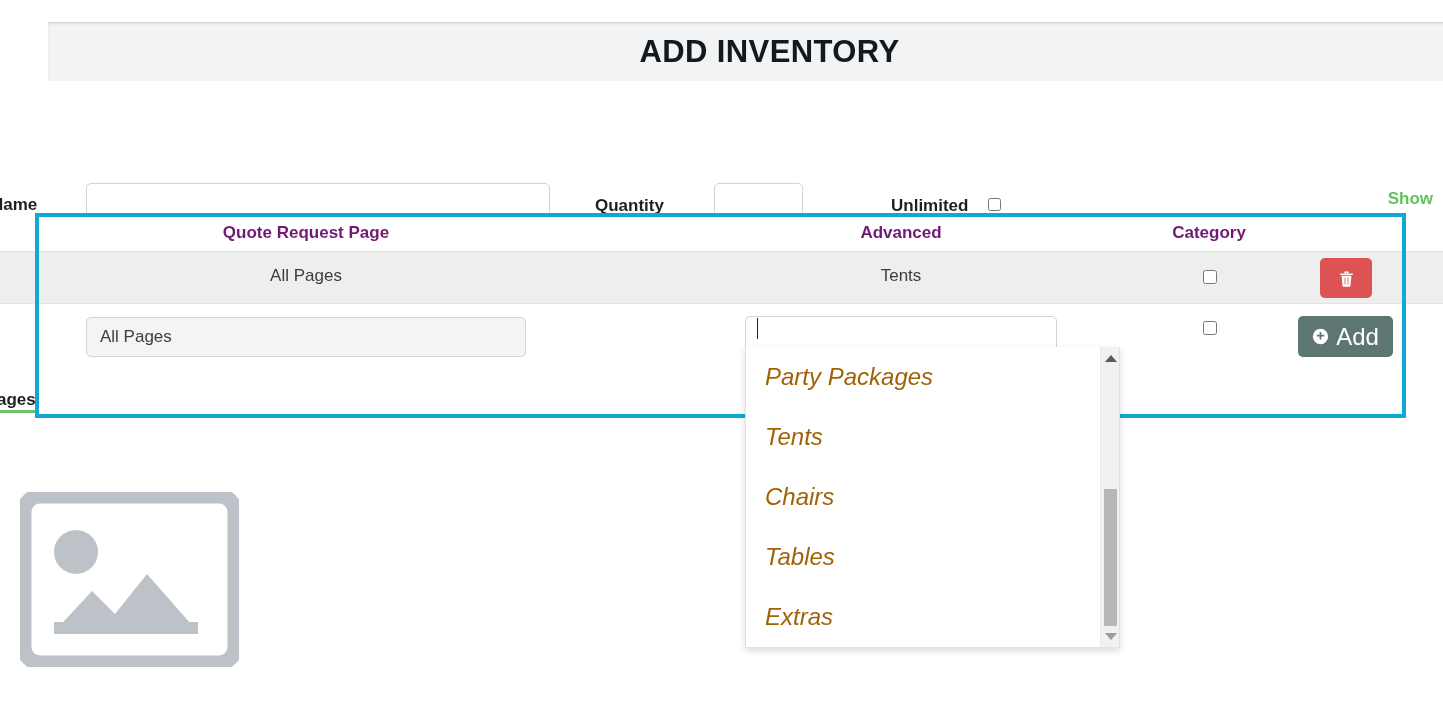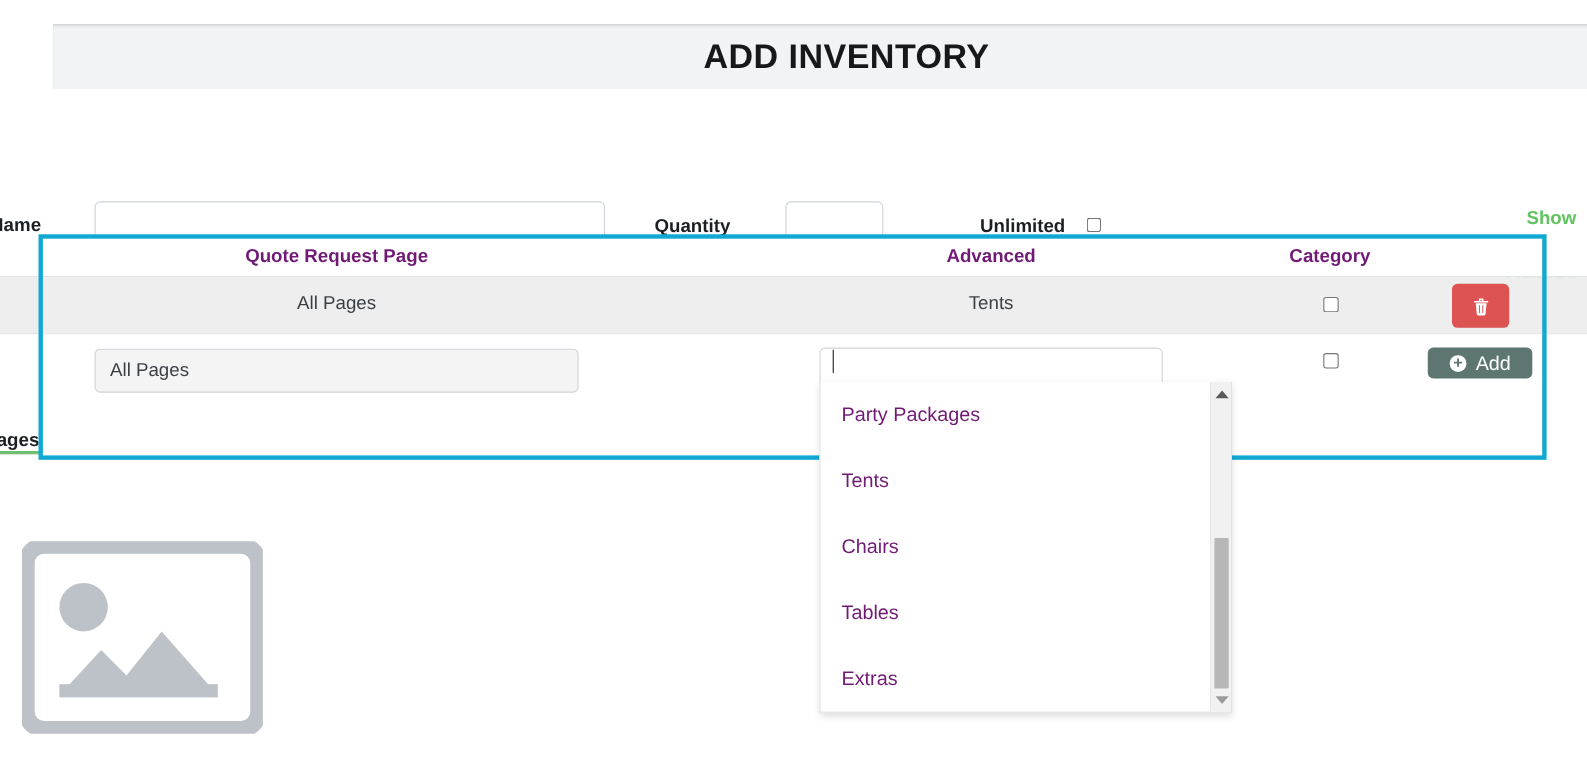--- a/index.html
+++ b/index.html
@@ -216,27 +216,27 @@
   .cbox-new {
     position: absolute;
     left: 1203px; top: 17px;
     width: 14px; height: 14px;
     margin: 0;
     cursor: pointer;
   }
   .btn-add {
     position: absolute;
     left: 1298px; top: 12px;
-    width: 95px; height: 28px;
+    width: 95px; height: 41px;
     background: #5d7672;
     border: none;
     border-radius: 5px;
     color: #ffffff;
     font-family: "Liberation Sans", sans-serif;
-    font-size: 18px;
+    font-size: 24px;
     cursor: pointer;
     display: flex;
     align-items: center;
     justify-content: center;
     gap: 7px;
   }
   .btn-add svg { width: 17px; height: 17px; flex: none; }
 
   
   .dropdown {
@@ -253,25 +253,26 @@
   .dd-list {
     position: absolute;
     left: 0; top: 0;
     width: 355px;
     height: 301px;
   }
   .dd-item {
     height: 60px;
     line-height: 60px;
     padding-left: 19px;
-    font-size: 18px;
-    color: #701a75;
+    font-size: 24px;
+    color: #a16207;
     cursor: pointer;
     white-space: nowrap;
     overflow: hidden;
+    font-style: italic;
   }
 
   .dd-scroll {
     position: absolute;
     right: 0; top: 0;
     width: 19px; height: 301px;
     background: #f1f1f1;
     border-left: 1px solid #e8e8e8;
   }
   .dd-arrow {

